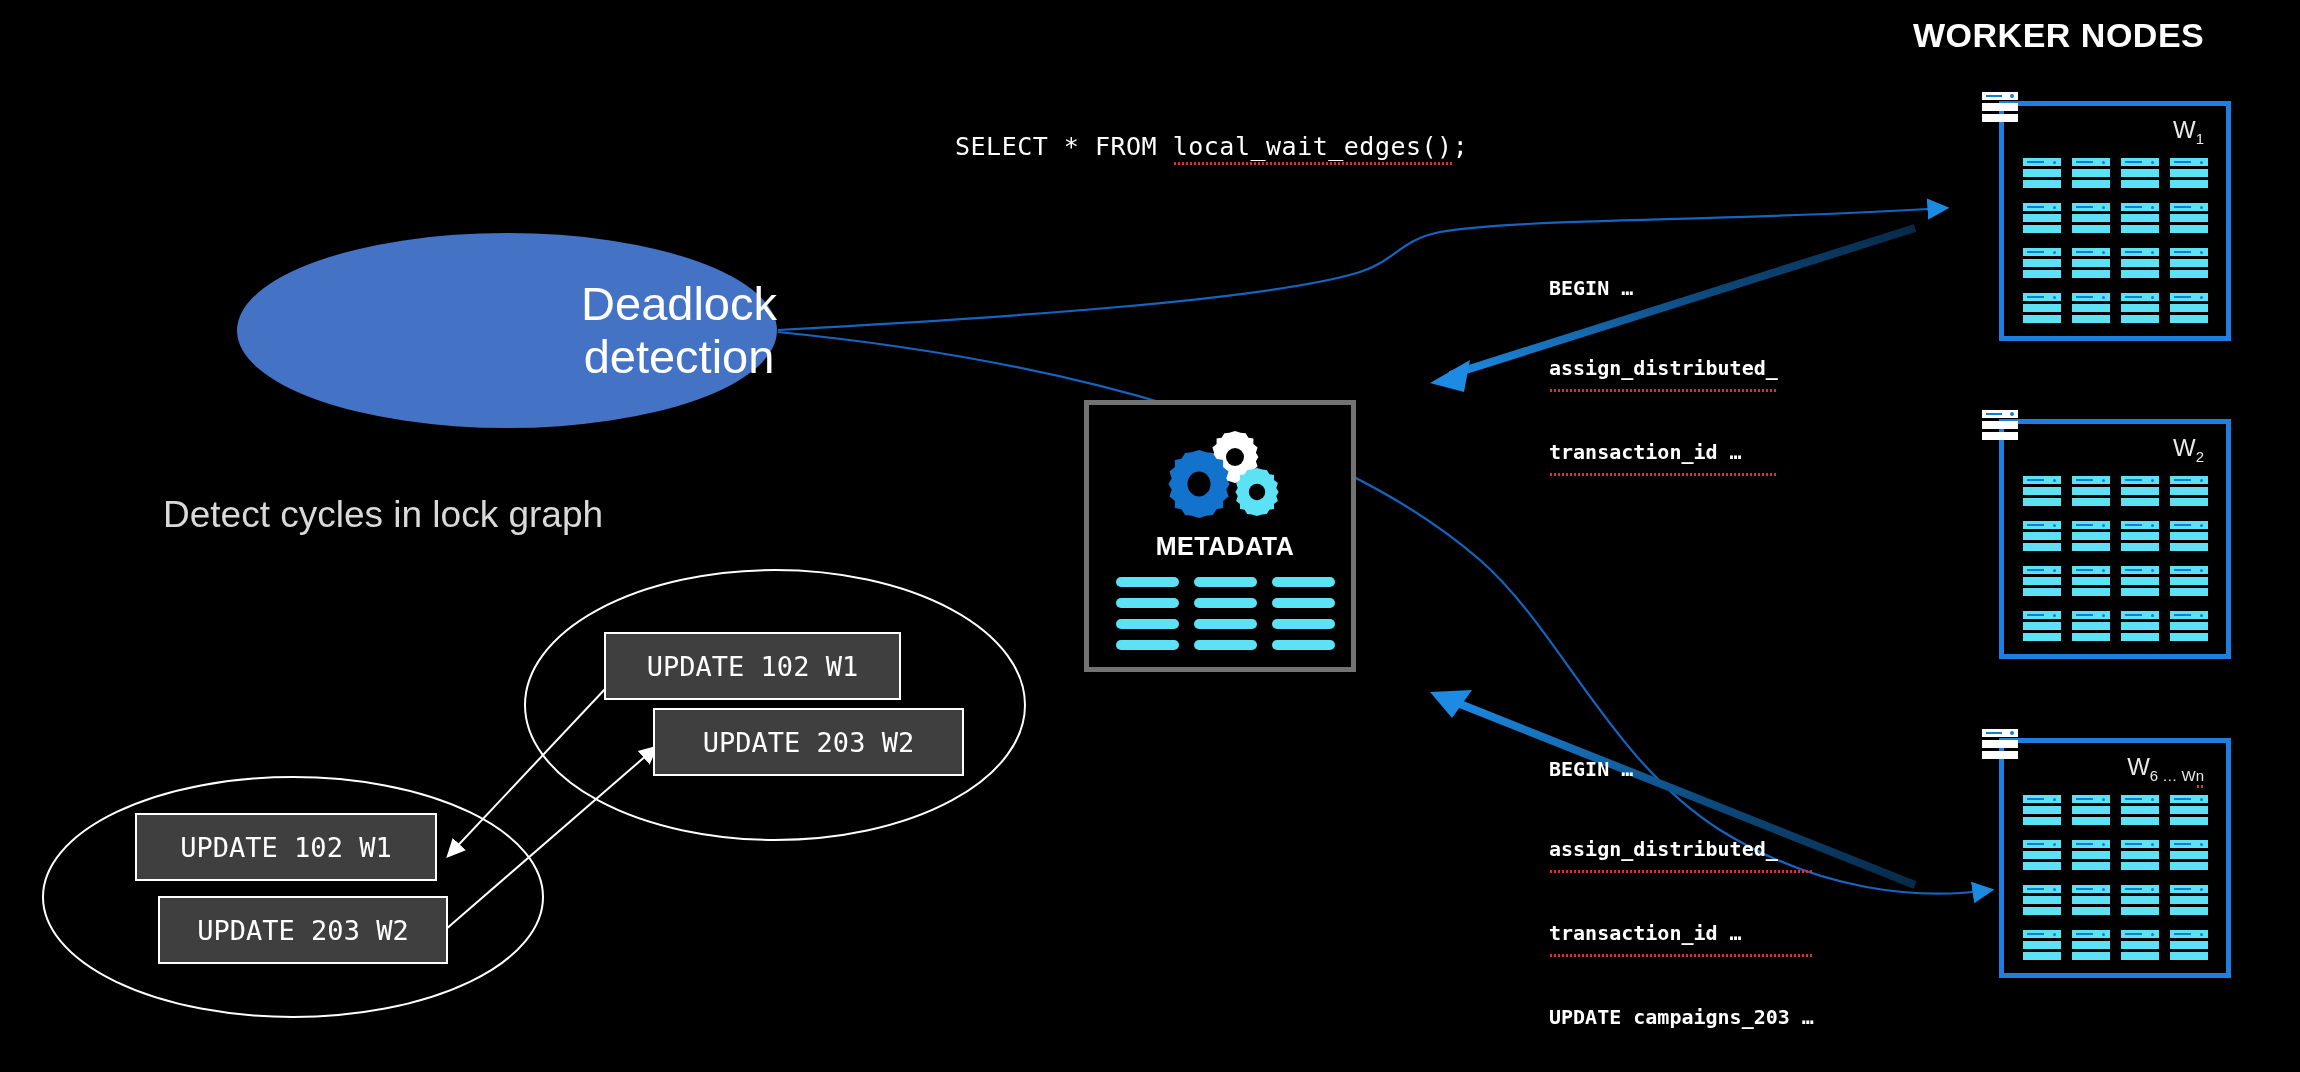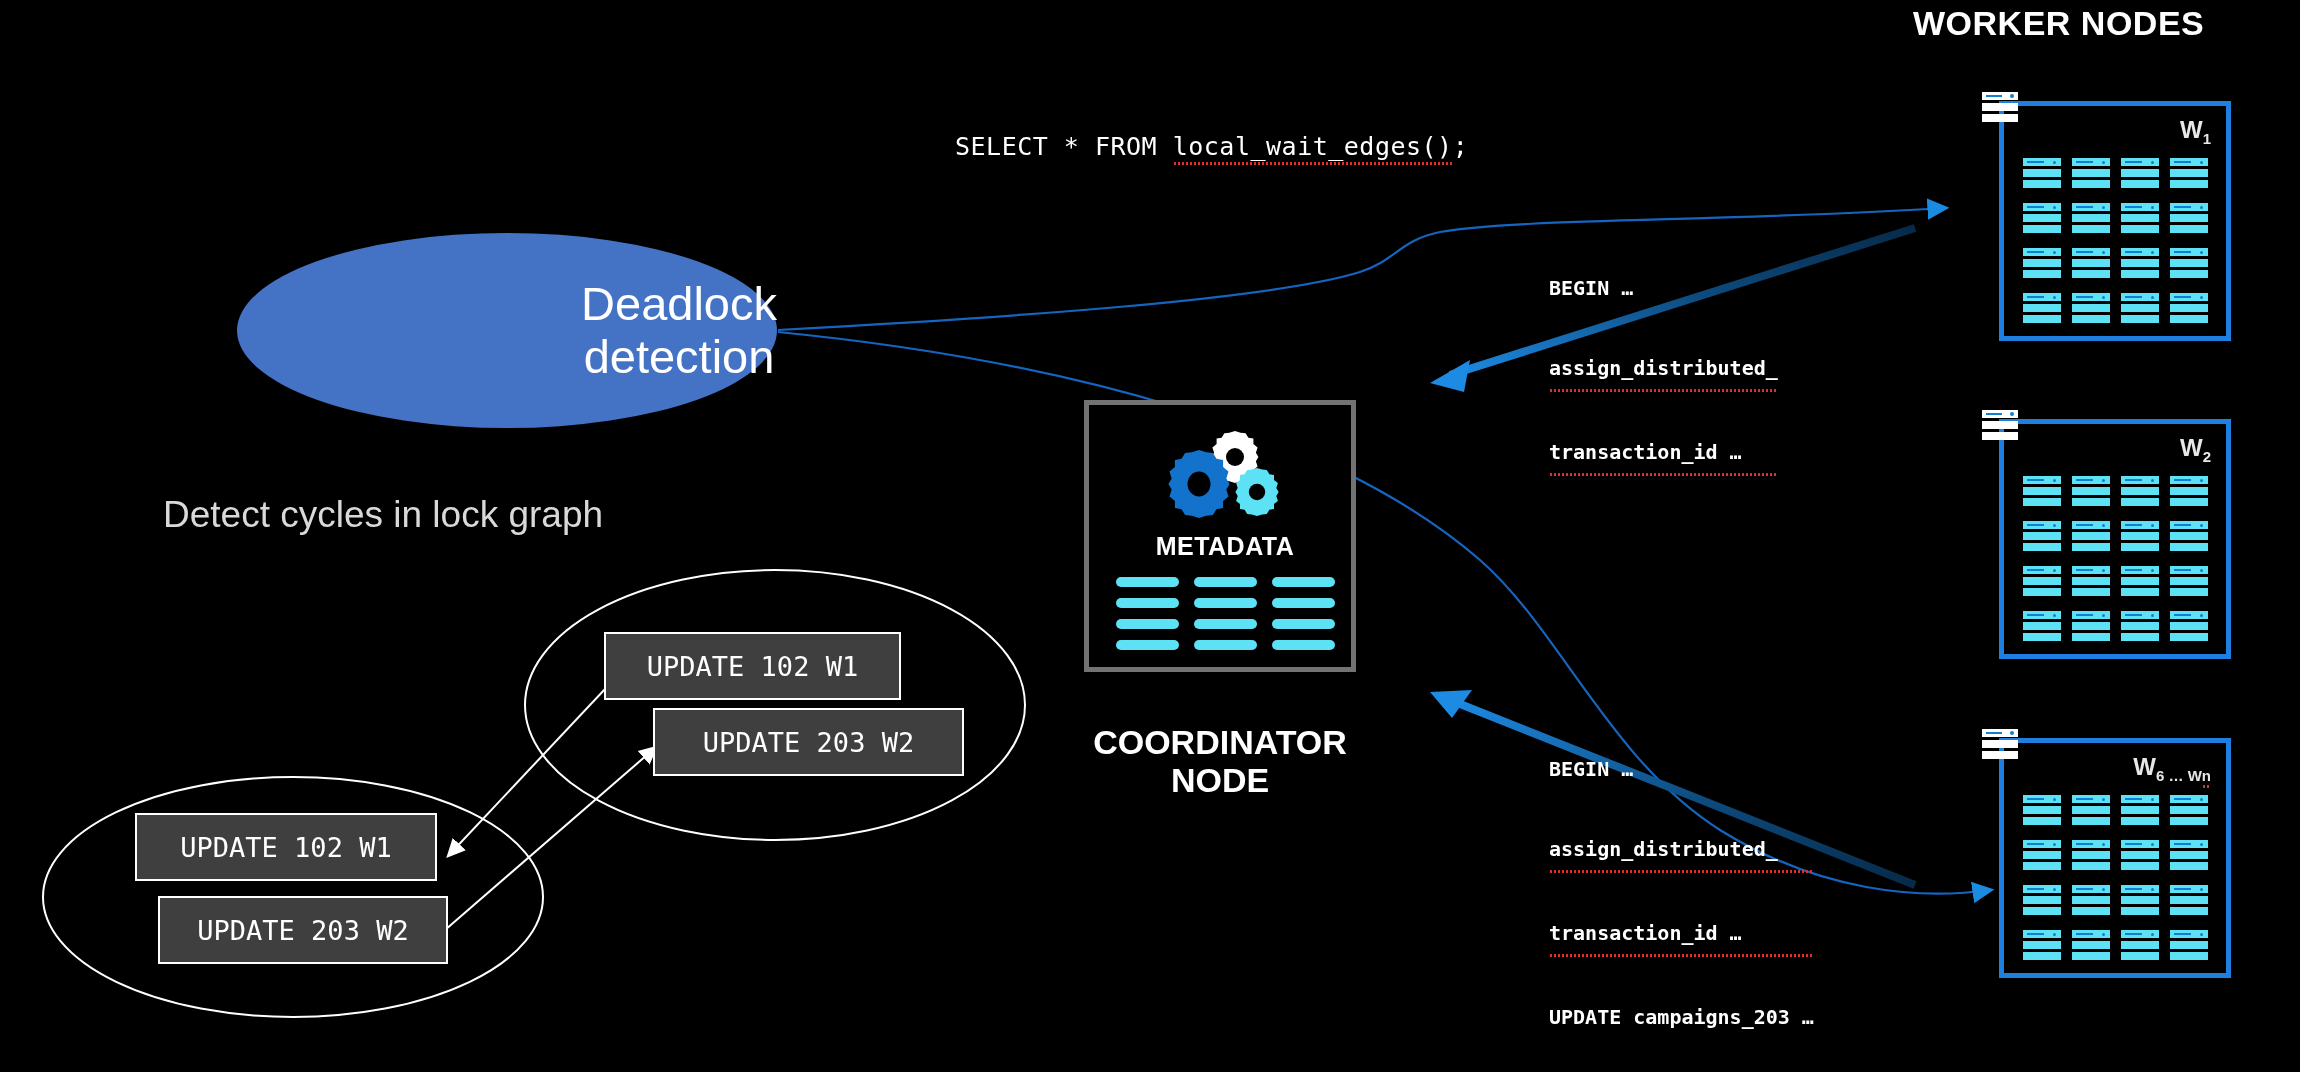--- a/index.html
+++ b/index.html
@@ -6,21 +6,21 @@
   html,body{margin:0;padding:0;background:#000;}
   body{width:2300px;height:1072px;overflow:hidden;font-family:"Liberation Sans",sans-serif;}
   #stage{position:relative;width:2300px;height:1072px;background:#000;}
 
   #edges{position:absolute;left:0;top:0;width:2300px;height:1072px;pointer-events:none;}
 
   .abs{position:absolute;}
 
   
   #worker-nodes-title{
-    left:1913px;top:4px;
+    left:1913px;top:16px;
     font-size:34px;font-weight:bold;color:#ffffff;letter-spacing:.5px;
     white-space:nowrap;
   }
   #coordinator-title{
     left:1055px;top:723px;width:330px;text-align:center;
     font-size:34px;font-weight:bold;color:#ffffff;line-height:1.12;
   }
 
   
   #deadlock-ellipse{
@@ -75,22 +75,22 @@
   .meta-bar{width:63px;height:10px;border-radius:5px;background:#5ce1f5;}
 
   
   .worker-node{
     width:232px;height:240px;border:5px solid #1f7fe0;box-sizing:border-box;background:#000;
   }
   #worker-1{left:1999px;top:101px;}
   #worker-2{left:1999px;top:419px;}
   #worker-3{left:1999px;top:738px;}
   .worker-label{
-    position:absolute;right:15px;top:10px;
-    font-size:24px;color:#e8e8e8;white-space:nowrap;font-weight:bold;
+    position:absolute;right:22px;top:10px;
+    font-size:24px;color:#e8e8e8;white-space:nowrap;
   }
   .worker-label sub{font-size:15px;}
   .servers-grid{
     position:absolute;left:0;top:52px;width:222px;
     display:flex;flex-wrap:wrap;justify-content:center;gap:12px 11px;
   }
   .server-ico{width:38px;}
   .server-ico .bar{height:8px;background:#5ce1f5;margin-bottom:3px;}
   .server-ico .bar.head{position:relative;background:#5ce1f5;}
   .server-ico .bar.head:before{
@@ -160,24 +160,20 @@
 
     <ellipse cx="775" cy="705" rx="250" ry="135" fill="none" stroke="#ffffff" stroke-width="2"></ellipse>
     <ellipse cx="293" cy="897" rx="250" ry="120" fill="none" stroke="#ffffff" stroke-width="2"></ellipse>
 
     <path d="M 637,655 L 449,855" fill="none" stroke="#ffffff" stroke-width="2" marker-end="url(#arrow-white)"></path>
     <path d="M 445,930 L 655,748" fill="none" stroke="#ffffff" stroke-width="2" marker-end="url(#arrow-white)"></path>
   </svg>
 
   <div class="abs" id="worker-nodes-title">WORKER NODES</div>
 
-  <div class="abs" id="coordinator-title">
-    <div>COORDINATOR</div>
-    <div>NODE</div>
-  </div>
 
   <div class="abs" id="deadlock-ellipse">
     <div class="label">
       <span>Deadlock</span><br>
       <span>detection</span>
     </div>
   </div>
 
   <div class="abs" id="detect-caption">Detect cycles in lock graph</div>
 

